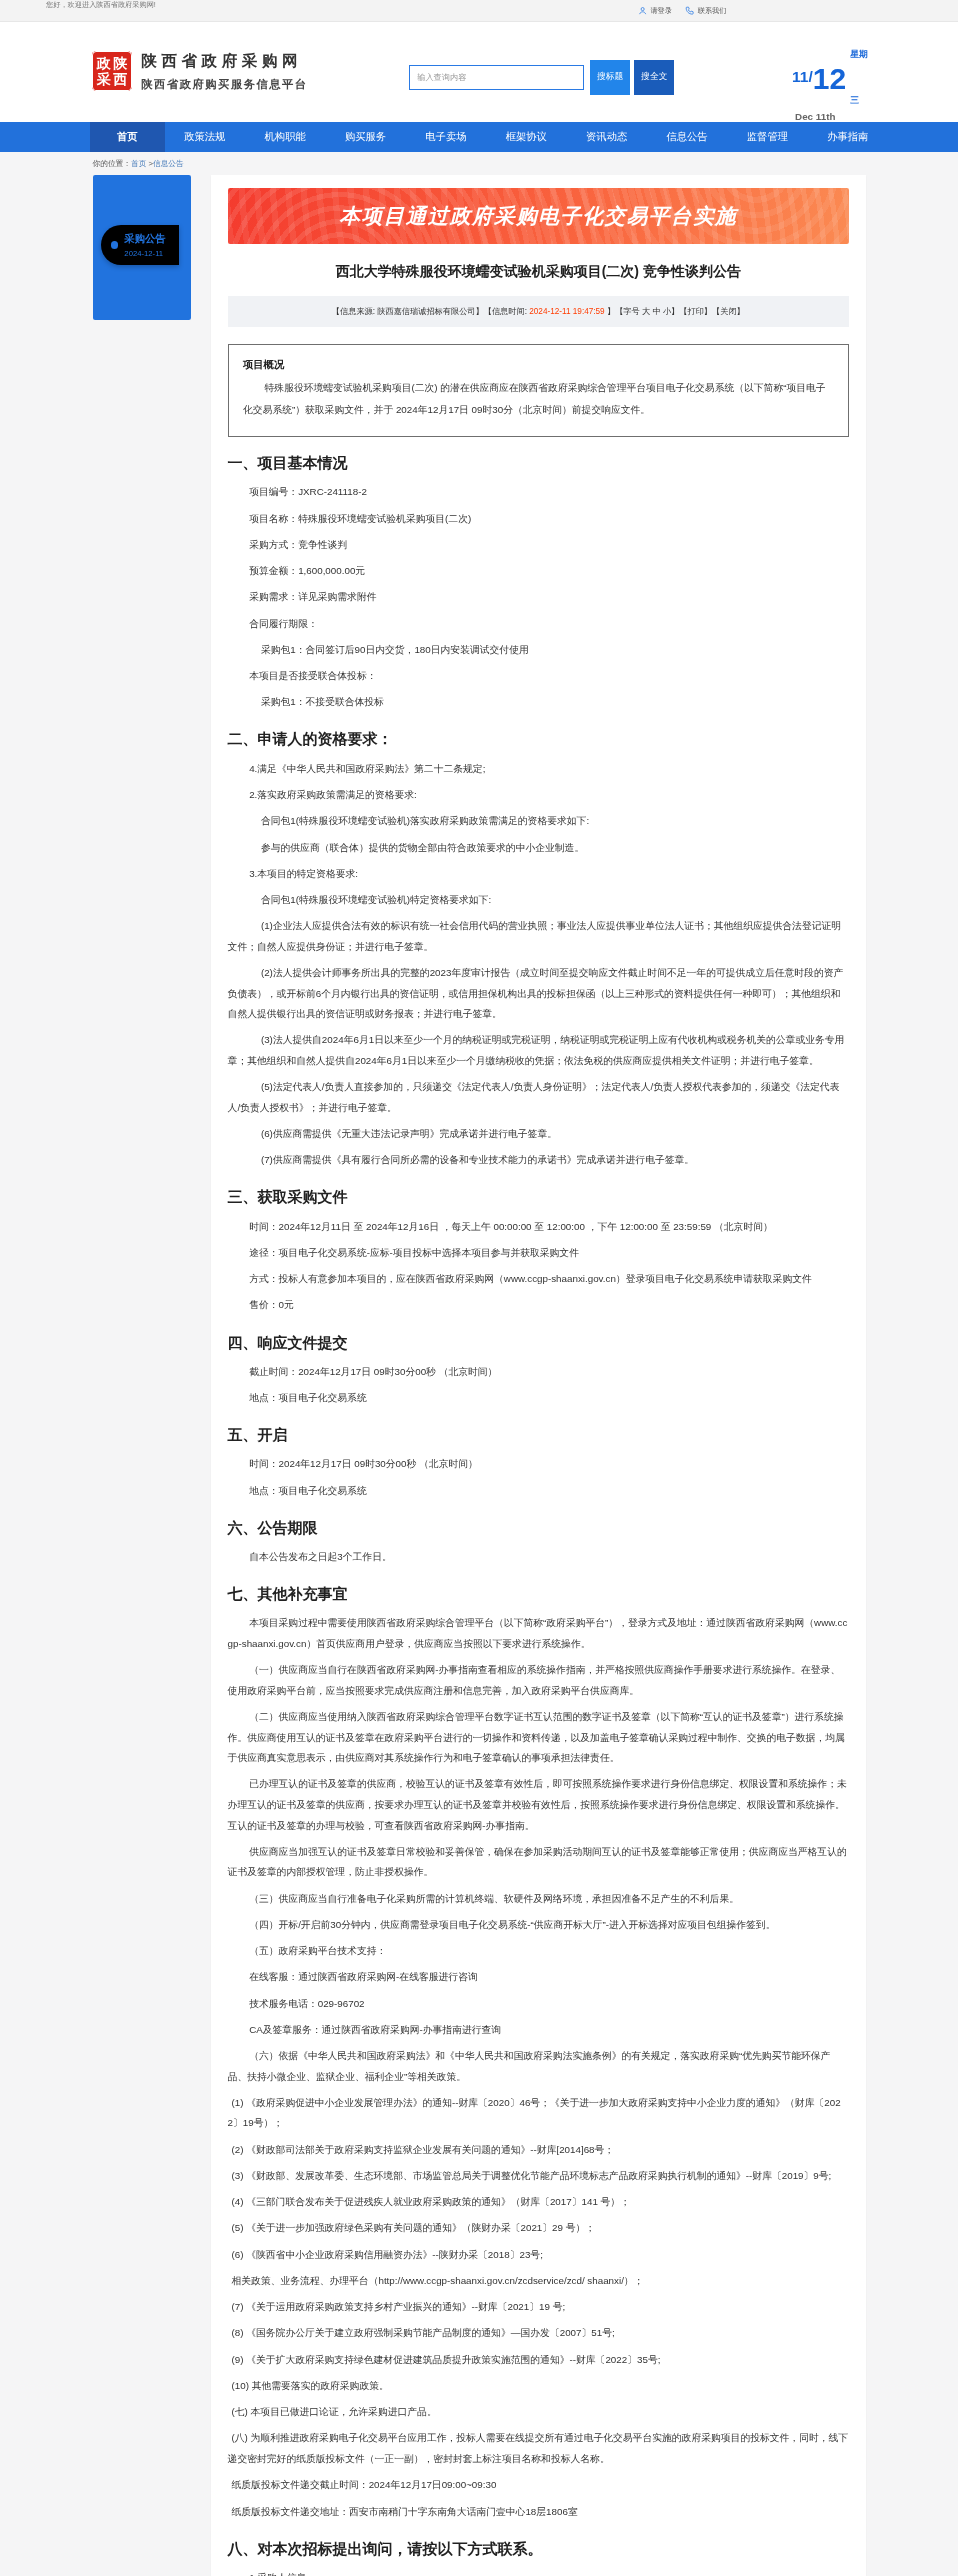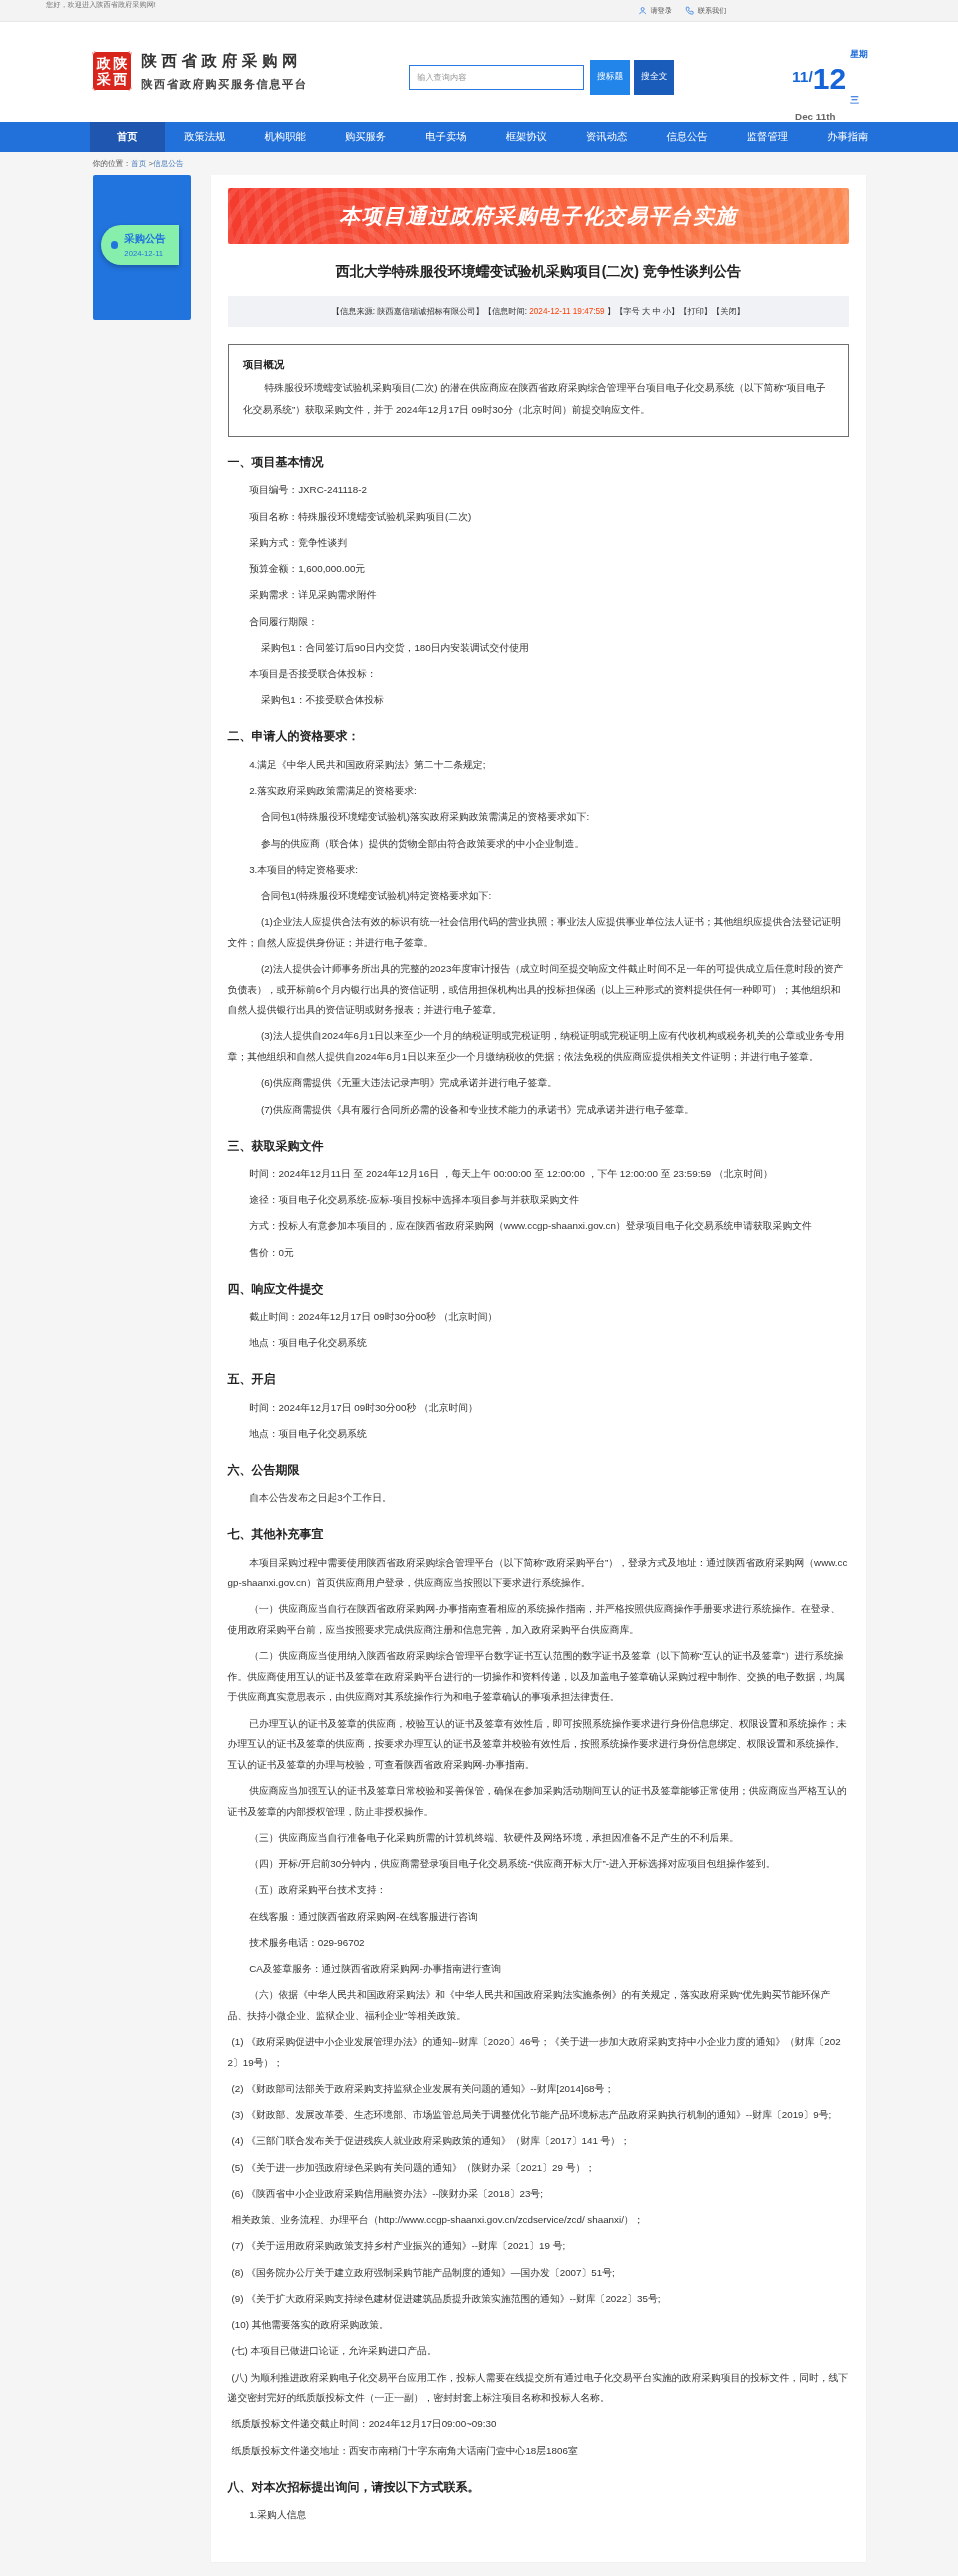--- a/index.html
+++ b/index.html
@@ -40,21 +40,21 @@
   .nav-item { color:#fff; font-size:10.3px; display:flex; align-items:center; padding:0 19.6px; cursor:pointer; white-space:nowrap; }
   .nav-item.active { background:#1f57b0; font-weight:bold; padding:0 27px; }
 
   
   .crumbs { width:773px; margin:0 auto; padding:7.2px 0 6.2px; font-size:7.7px; color:#555; }
   .crumbs a { color:#4a7ebb; text-decoration:none; cursor:pointer; }
 
   
   .content { width:773px; margin:0 auto 36px; display:flex; align-items:flex-start; gap:20.6px; }
   .side { width:98px; min-height:145px; background:#2173de; border-radius:2.1px; position:relative; flex:none; }
-  .side-tag { position:absolute; top:50px; left:8.2px; right:12px; background:#86efac; border-radius:20.6px 0 0 20.6px; height:40px; display:flex; align-items:center; padding-left:10.3px; box-shadow:0 2.1px 5.2px rgba(0,0,0,.25); cursor:pointer; }
+  .side-tag { position:absolute; top:50px; left:8.2px; right:12px; background:#000000; border-radius:20.6px 0 0 20.6px; height:40px; display:flex; align-items:center; padding-left:10.3px; box-shadow:0 2.1px 5.2px rgba(0,0,0,.25); cursor:pointer; }
   .side-dot { width:7.2px; height:7.2px; border-radius:50%; background:#2173de; flex:none; }
   .side-txt { margin-left:6.2px; }
   .side-txt .s1 { color:#2173de; font-size:10.3px; font-weight:bold; }
   .side-txt .s2 { color:#2173de; font-size:7.7px; margin-top:3.1px; }
 
   .main { flex:1; background:#fff; padding:13.4px 16.5px 31px; box-shadow:0 0.5px 1.5px rgba(0,0,0,.06); }
   .banner { height:56px; border-radius:2.1px; display:flex; align-items:center; justify-content:center;
     background:linear-gradient(100deg,#f43b2e 0%,#f9633e 55%,#fb8a52 100%); position:relative; overflow:hidden; }
   .banner::before { content:""; position:absolute; inset:0;
     background:repeating-radial-gradient(circle at 18% 160%, rgba(255,255,255,.10) 0 5.2px, transparent 5.2px 13.4px),
@@ -62,21 +62,21 @@
   .banner span { position:relative; color:#fff; font-size:20.6px; font-weight:bold; font-style:italic; letter-spacing:1.5px; }
   .art-title { text-align:center; font-size:14px; font-weight:bold; color:#222; margin:18.5px 31px 15.5px; }
   .meta { background:#f0f2f5; padding:9.8px 5.2px; text-align:center; font-size:8.2px; color:#333; }
   .meta .red { color:#ff3c00; }
   .meta .ctl { cursor:pointer; }
   .overview { border:0.5px solid #6f6f6f; margin-top:17.5px; padding:12.4px 14.4px 15.5px; }
   .overview h2 { font-size:10.3px; font-weight:bold; color:#222; }
   .overview p { font-size:9.8px; line-height:2.2; text-indent:2.2em; margin-top:5.2px; color:#333; }
 
   .sections { margin-top:7.2px; }
-  .sec-h { font-size:12px; font-weight:bold; color:#222; margin:17.5px 0 9.3px;font-family:Liberation Mono, monospace; }
+  .sec-h { font-size:15px; font-weight:bold; color:#222; margin:17.5px 0 9.3px;font-family:Liberation Mono, monospace; }
   .para { font-size:9.8px; line-height:2.1; color:#333; margin:5.7px 0; word-break:break-all; }
   .ind0 { text-indent:0.4em; }
   .ind1 { text-indent:2.2em; }
   .ind2 { text-indent:3.4em; }
 </style>
 </head>
 <body>
 
 <div class="topbar">
   <div class="topbar-inner">
@@ -196,20 +196,21 @@
         <h3 class="sec-h">二、申请人的资格要求：</h3>
         <p class="para ind1">4.满足《中华人民共和国政府采购法》第二十二条规定;</p>
         <p class="para ind1">2.落实政府采购政策需满足的资格要求:</p>
         <p class="para ind2">合同包1(特殊服役环境蠕变试验机)落实政府采购政策需满足的资格要求如下:</p>
         <p class="para ind2">参与的供应商（联合体）提供的货物全部由符合政策要求的中小企业制造。</p>
         <p class="para ind1">3.本项目的特定资格要求:</p>
         <p class="para ind2">合同包1(特殊服役环境蠕变试验机)特定资格要求如下:</p>
         <p class="para ind2">(1)企业法人应提供合法有效的标识有统一社会信用代码的营业执照；事业法人应提供事业单位法人证书；其他组织应提供合法登记证明文件；自然人应提供身份证；并进行电子签章。</p>
         <p class="para ind2">(2)法人提供会计师事务所出具的完整的2023年度审计报告（成立时间至提交响应文件截止时间不足一年的可提供成立后任意时段的资产负债表），或开标前6个月内银行出具的资信证明，或信用担保机构出具的投标担保函（以上三种形式的资料提供任何一种即可）；其他组织和自然人提供银行出具的资信证明或财务报表；并进行电子签章。</p>
         <p class="para ind2">(3)法人提供自2024年6月1日以来至少一个月的纳税证明或完税证明，纳税证明或完税证明上应有代收机构或税务机关的公章或业务专用章；其他组织和自然人提供自2024年6月1日以来至少一个月缴纳税收的凭据；依法免税的供应商应提供相关文件证明；并进行电子签章。</p>
+        <p class="para ind2">(5)法定代表人/负责人直接参加的，只须递交《法定代表人/负责人身份证明》；法定代表人/负责人授权代表参加的，须递交《法定代表人/负责人授权书》；并进行电子签章。</p>
         <p class="para ind2">(6)供应商需提供《无重大违法记录声明》完成承诺并进行电子签章。</p>
         <p class="para ind2">(7)供应商需提供《具有履行合同所必需的设备和专业技术能力的承诺书》完成承诺并进行电子签章。</p>
         <h3 class="sec-h">三、获取采购文件</h3>
         <p class="para ind1">时间：2024年12月11日 至 2024年12月16日 ，每天上午 00:00:00 至 12:00:00 ，下午 12:00:00 至 23:59:59 （北京时间）</p>
         <p class="para ind1">途径：项目电子化交易系统-应标-项目投标中选择本项目参与并获取采购文件</p>
         <p class="para ind1">方式：投标人有意参加本项目的，应在陕西省政府采购网（www.ccgp-shaanxi.gov.cn）登录项目电子化交易系统申请获取采购文件</p>
         <p class="para ind1">售价：0元</p>
         <h3 class="sec-h">四、响应文件提交</h3>
         <p class="para ind1">截止时间：2024年12月17日 09时30分00秒 （北京时间）</p>
         <p class="para ind1">地点：项目电子化交易系统</p>

